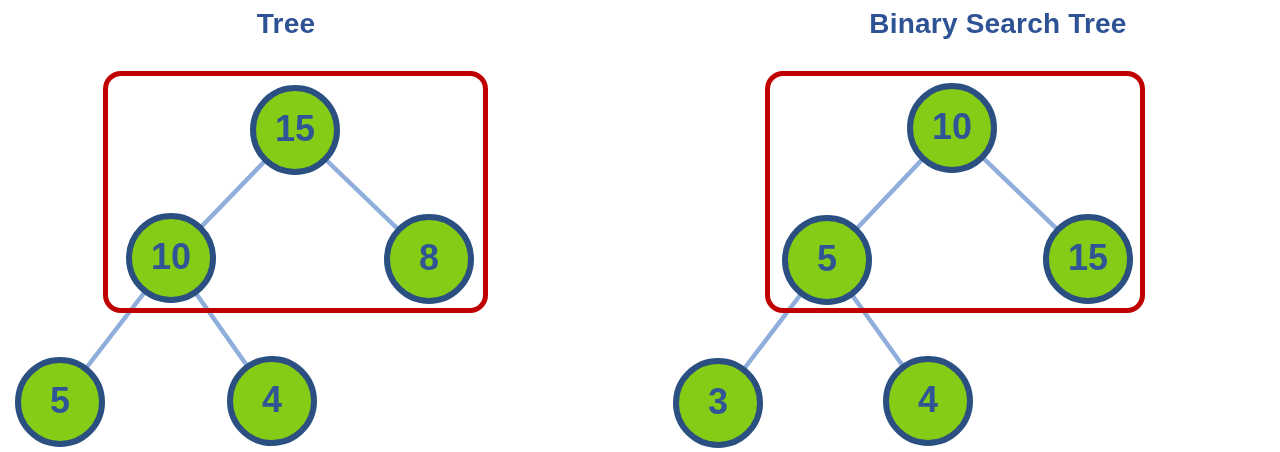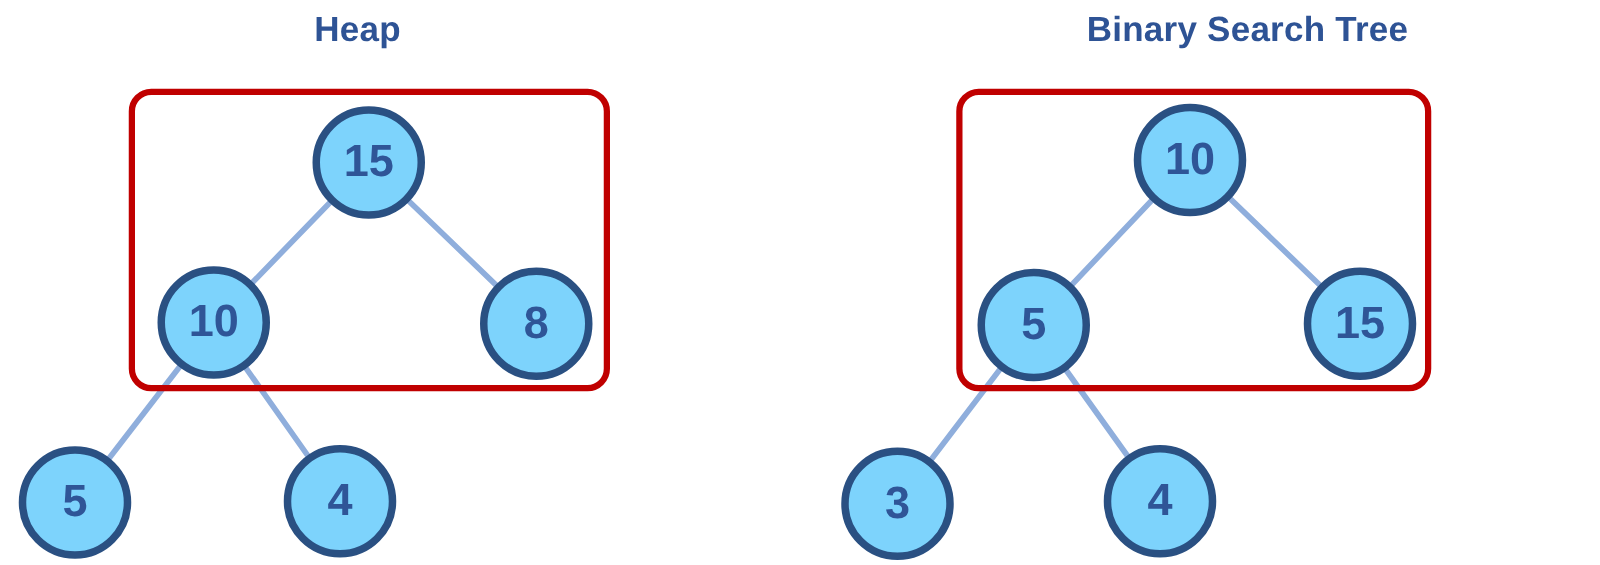--- a/index.html
+++ b/index.html
@@ -44,21 +44,21 @@
     z-index: 3;
   }
   .title-heap { left: 186px; width: 200px; }
   .title-bst  { left: 798px; width: 400px; }
   .node {
     position: absolute;
     box-sizing: border-box;
     width: 90px;
     height: 90px;
     border-radius: 50%;
-    background: #7dd3fc;
+    background: #84cc16;
     border: 6px solid #2A5082;
     color: #2F5597;
     font-size: 36px;
     font-weight: bold;
     display: flex;
     align-items: center;
     justify-content: center;
     z-index: 3;
     line-height: 1;
     padding-bottom: 2px;
@@ -87,21 +87,21 @@
     <line x1="295" y1="130" x2="429" y2="259" stroke="#8FAEDC" stroke-width="4.5" stroke-linecap="round"></line>
     <line x1="171" y1="258" x2="60" y2="402" stroke="#8FAEDC" stroke-width="4.5" stroke-linecap="round"></line>
     <line x1="171" y1="258" x2="272" y2="401" stroke="#8FAEDC" stroke-width="4.5" stroke-linecap="round"></line>
 
     <line x1="952" y1="128" x2="827" y2="260" stroke="#8FAEDC" stroke-width="4.5" stroke-linecap="round"></line>
     <line x1="952" y1="128" x2="1088" y2="259" stroke="#8FAEDC" stroke-width="4.5" stroke-linecap="round"></line>
     <line x1="827" y1="260" x2="718" y2="403" stroke="#8FAEDC" stroke-width="4.5" stroke-linecap="round"></line>
     <line x1="827" y1="260" x2="928" y2="401" stroke="#8FAEDC" stroke-width="4.5" stroke-linecap="round"></line>
   </svg>
 
-  <div class="tree-title title-heap">Heap</div>
+  <div class="tree-title title-heap">Tree</div>
   <div class="tree-title title-bst">Binary Search Tree</div>
 
   <div class="highlight-box box-heap"></div>
   <div class="highlight-box box-bst"></div>
 
   <div class="node h-root">15</div>
   <div class="node h-l">10</div>
   <div class="node h-r">8</div>
   <div class="node h-ll">5</div>
   <div class="node h-lr">4</div>

